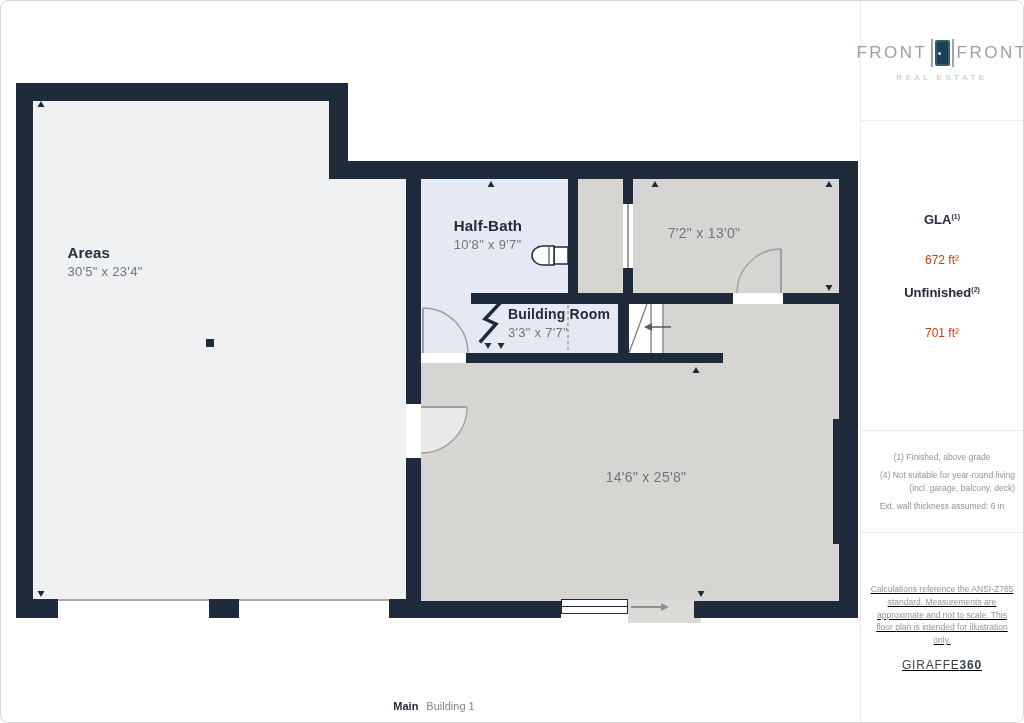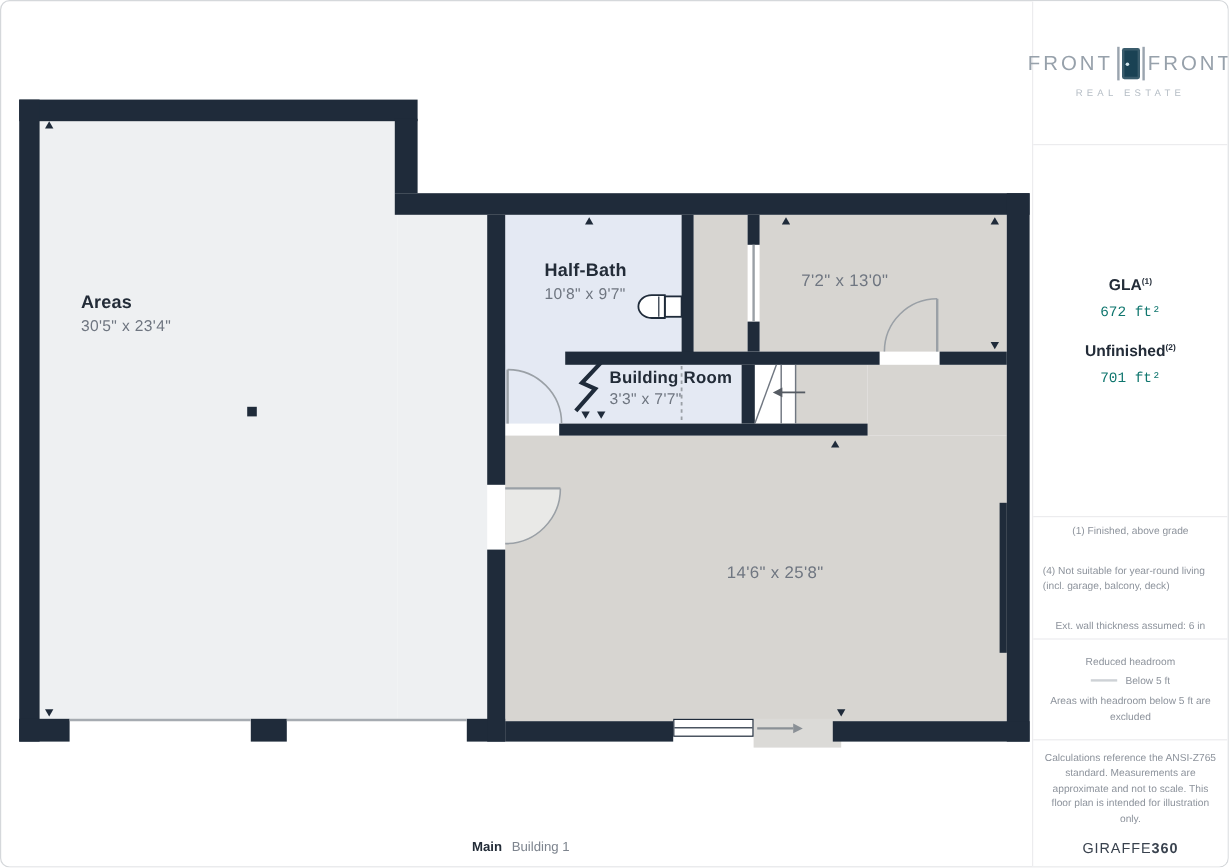--- a/index.html
+++ b/index.html
@@ -30,34 +30,34 @@
   .logo-text{font-size:17px;color:#97a1ab;letter-spacing:2.5px;}
   .door-icon{width:15px;height:26px;background:#1a4254;border-radius:2px;position:relative;box-shadow:inset 0 0 0 2px rgba(255,255,255,.14);}
   .door-icon::before,.door-icon::after{content:"";position:absolute;top:-1px;width:2px;height:28px;background:#9aa4ae;}
   .door-icon::before{left:-4px;} .door-icon::after{right:-4px;}
   .knob{position:absolute;left:3px;top:12px;width:3px;height:3px;background:#cfe3ea;border-radius:50%;}
   .tagline{font-size:8px;letter-spacing:3.5px;color:#b6bec6;margin-top:7px;}
 
   .s-stats{height:310px;}
   .stat-label{font-size:13px;font-weight:700;color:#232c38;}
   .stat-label sup{font-size:7px;font-weight:700;}
-  .stat-value{font-size:12px;color:#0f766e;margin-top:8px;font-family:Liberation Mono, monospace;}
+  .stat-value{font-size:12px;color:#c2410c;margin-top:26px;}
   .stat-gap{height:18px;}
 
-  .s-notes{height:102px;gap:21px;padding:0 8px;text-align:left;}
+  .s-notes{height:102px;gap:6px;padding:0 8px;text-align:right;}
   .note{font-size:8.5px;color:#8d939c;line-height:1.45;}
 
   .s-legend{height:84px;gap:6px;padding:0 10px;text-align:center;}
   .legend-title{font-size:8.5px;color:#8d939c;}
   .legend-row{display:flex;align-items:center;gap:7px;}
   .legend-line{width:22px;height:2px;background:#ced2d6;}
   .legend-text{font-size:8.5px;color:#8d939c;}
   .legend-note{font-size:8.5px;color:#8d939c;line-height:1.45;}
 
-  .s-footer{flex:1;border-bottom:none;gap:11px;padding:0 9px;text-align:center;}
+  .s-footer{flex:1;border-bottom:none;gap:11px;padding:0 9px;text-align:center;text-decoration:underline;}
   .disclaimer{font-size:8.5px;color:#8d939c;line-height:1.5;}
   .giraffe{font-size:12px;color:#39424e;letter-spacing:.8px;}
   .giraffe b{font-weight:700;}
 
   .caption{position:absolute;left:433px;bottom:10px;transform:translateX(-50%);display:flex;gap:8px;align-items:baseline;white-space:nowrap;}
   .cap-main{font-size:11px;font-weight:700;color:#232c38;}
   .cap-bldg{font-size:11px;color:#7d848e;}
 </style>
 </head>
 <body>
@@ -204,28 +204,20 @@
       <div class="stat-label"><span>Unfinished</span><sup>(2)</sup></div>
       <div class="stat-value">701 ft²</div>
     </div>
 
     <div class="s-sec s-notes">
       <div class="note">(1) Finished, above grade</div>
       <div class="note">(4) Not suitable for year-round living (incl. garage, balcony, deck)</div>
       <div class="note">Ext. wall thickness assumed: 6 in</div>
     </div>
 
-    <div class="s-sec s-legend">
-      <div class="legend-title">Reduced headroom</div>
-      <div class="legend-row">
-        <span class="legend-line"></span>
-        <span class="legend-text">Below 5 ft</span>
-      </div>
-      <div class="legend-note">Areas with headroom below 5 ft are excluded</div>
-    </div>
 
     <div class="s-sec s-footer">
       <div class="disclaimer">Calculations reference the ANSI-Z765 standard. Measurements are approximate and not to scale. This floor plan is intended for illustration only.</div>
       <div class="giraffe"><span>GIRAFFE</span><b>360</b></div>
     </div>
 
   </div>
 
   <div class="caption">
     <span class="cap-main">Main</span>

